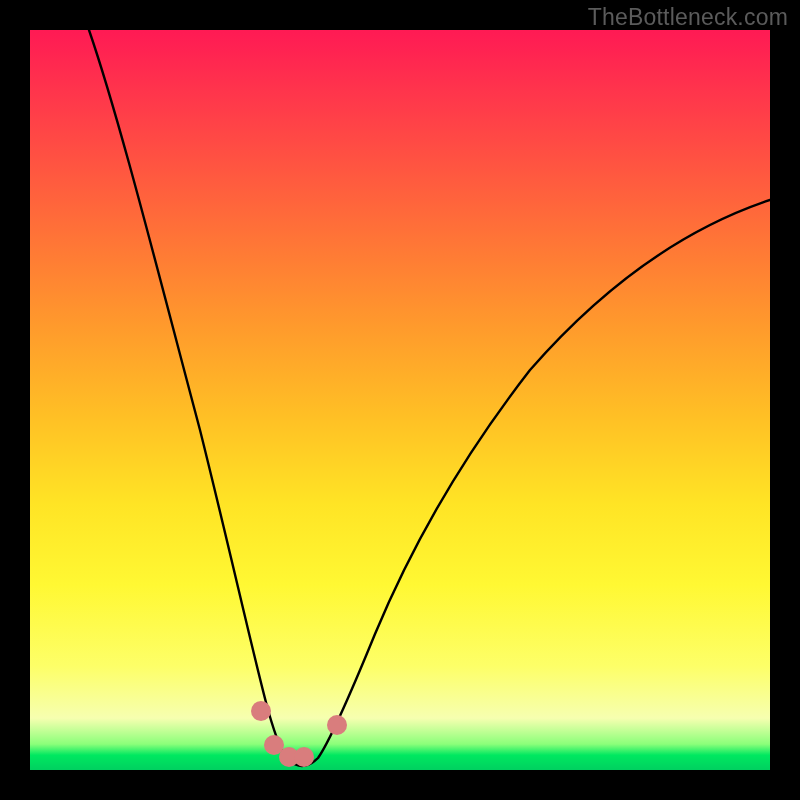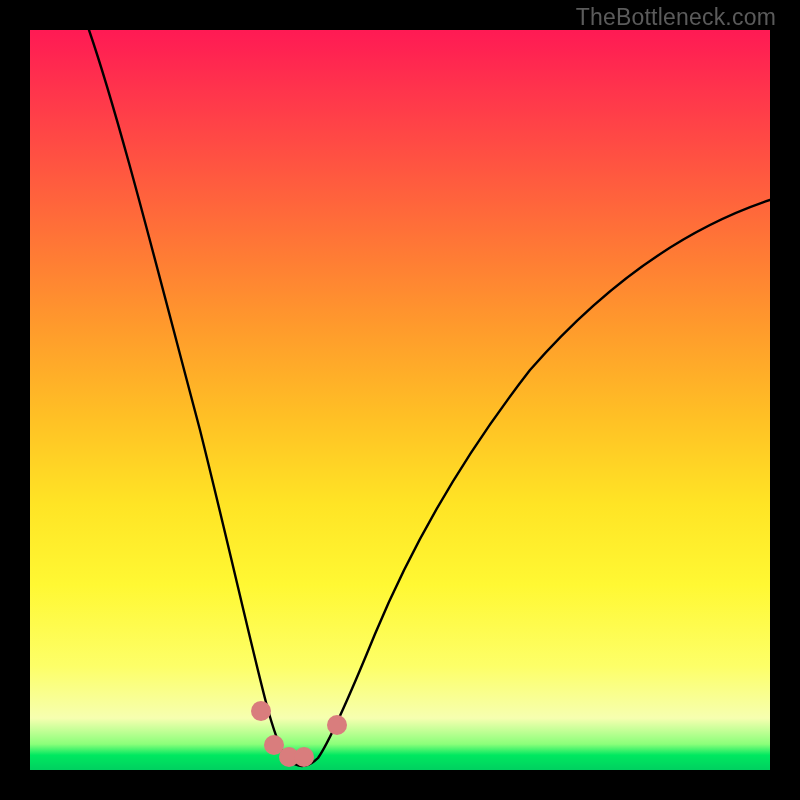--- a/index.html
+++ b/index.html
@@ -53,21 +53,21 @@
   svg.curve {
     position: absolute;
     left: 0;
     top: 0;
     width: 740px;
     height: 740px;
   }
   .watermark {
     position: absolute;
     top: 4px;
-    right: 24px;
+    right: 12px;
     color: #5b5b5b;
     font-size: 23px;
     letter-spacing: 0.2px;
     font-weight: 400;
   }
 </style>
 </head>
 <body>
 
 <div class="frame">

